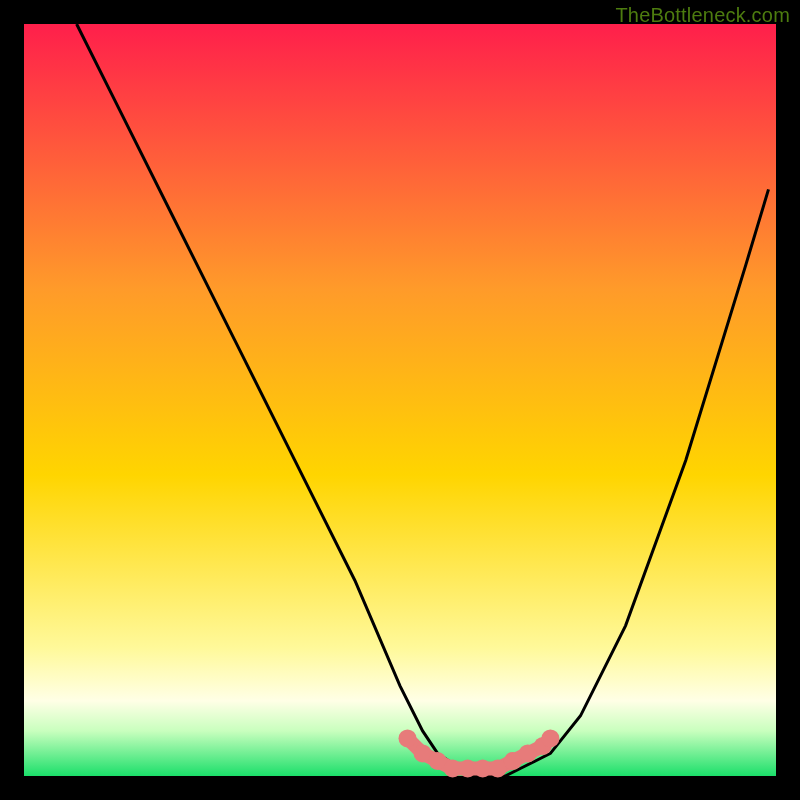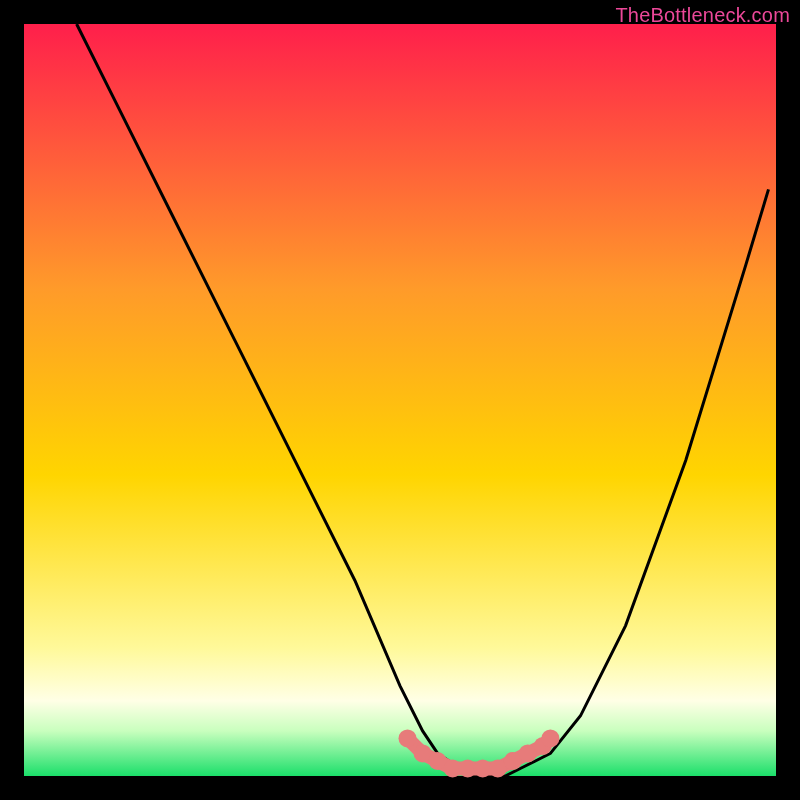--- a/index.html
+++ b/index.html
@@ -18,21 +18,21 @@
     top: 0;
     left: 0;
     width: 800px;
     height: 800px;
     display: block;
   }
   .attribution {
     position: absolute;
     top: 4px;
     right: 10px;
-    color: #ec4899;
+    color: #4d7c0f;
     font-size: 20px;
     font-weight: 400;
     letter-spacing: 0.2px;
   }
 </style>
 </head>
 <body>
 
 <div class="wrap">
 

